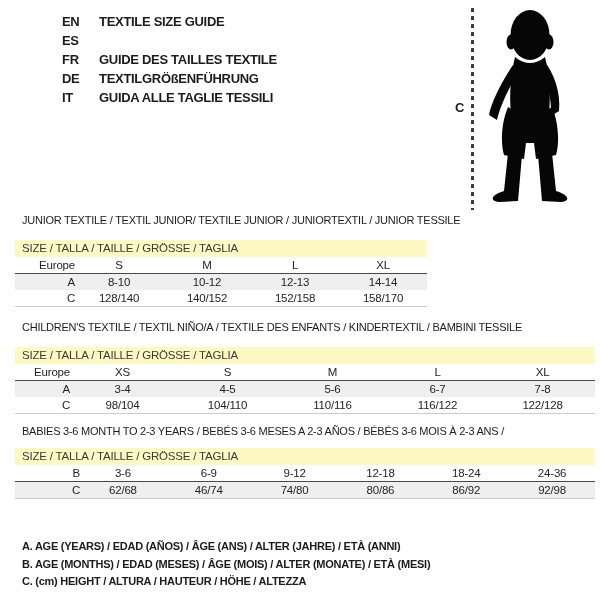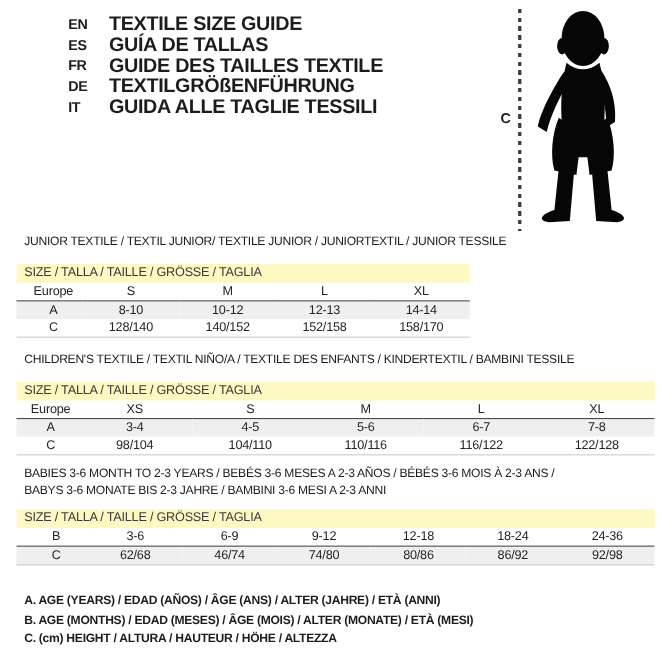--- a/index.html
+++ b/index.html
@@ -4,21 +4,21 @@
 <style>
   * { margin:0; padding:0; box-sizing:border-box; }
   html,body { width:600px; height:600px; background:#fff; }
   body { font-family:"Liberation Sans", sans-serif; color:#1c1c1c; position:relative; }
   .page { position:absolute; inset:0; background:#fff; overflow:hidden; }
 
   
   .lang-block { position:absolute; left:22px; top:12px; }
   .lang-row { display:flex; line-height:19px;padding-left:40px; }
   .lang-code { width:37px; font-weight:bold; font-size:13px; letter-spacing:-0.3px; }
-  .lang-text { font-weight:bold; font-size:18px; letter-spacing:-0.3px; white-space:nowrap; }
+  .lang-text { font-weight:bold; font-size:13px; letter-spacing:-0.3px; white-space:nowrap; }
 
   
   .figure-area { position:absolute; left:440px; top:0; width:160px; height:220px; }
   .c-label { position:absolute; left:15px; top:100px; font-size:13px; font-weight:bold; }
   .dash-line { position:absolute; left:31px; top:8px; width:3px; height:202px;
                background:repeating-linear-gradient(to bottom,#3c3c3c 0 4px,transparent 4px 8px); }
   .figure-area svg { position:absolute; left:38px; top:5px; }
 
   
   .sec { position:absolute; left:15px; }
@@ -27,21 +27,21 @@
   .sec3 { top:424px; width:580px; }
   .sec-title { font-size:11px; font-weight:normal; letter-spacing:-0.25px; line-height:15px;
                margin:0 0 12px 7px; white-space:nowrap; }
   .sec3 .sec-title { margin-bottom:0; }
   .sec3 .title-wrap { margin-bottom:9px; }
   .size-band { background:#fef9c3; color:#3a3a3a; font-size:11.5px; line-height:17px;
                height:17px; padding-left:7px; letter-spacing:-0.2px; }
   table { width:100%; border-collapse:collapse; table-layout:fixed; }
   td { font-size:11.5px; color:#242424; text-align:center; height:16px; line-height:16px;
        padding:0; letter-spacing:-0.2px; }
-  td.rowlabel { text-align:center; padding-left:7px; }
+  td.rowlabel { text-align:right; padding-left:7px; }
   tr.hdr td { border-bottom:1.5px solid #4a4a4a; }
   tr.alt td { background:#efefef; }
   tr.last td { border-bottom:1px solid #cccccc; }
 
   
   .footnotes { position:absolute; left:22px; top:538px; }
   .footnote { font-size:11px; font-weight:bold; line-height:17.5px; letter-spacing:-0.25px;
               white-space:nowrap; }
 </style>
 </head>
@@ -49,21 +49,20 @@
 
 <div class="page">
 
   <div class="lang-block">
     <div class="lang-row">
       <span class="lang-code">EN</span>
       <span class="lang-text">TEXTILE SIZE GUIDE</span>
     </div>
     <div class="lang-row">
       <span class="lang-code">ES</span>
-      <span class="lang-text">GUÍA DE TALLAS</span>
     </div>
     <div class="lang-row">
       <span class="lang-code">FR</span>
       <span class="lang-text">GUIDE DES TAILLES TEXTILE</span>
     </div>
     <div class="lang-row">
       <span class="lang-code">DE</span>
       <span class="lang-text">TEXTILGRÖßENFÜHRUNG</span>
     </div>
     <div class="lang-row">
@@ -164,21 +163,20 @@
         <td>116/122</td>
         <td>122/128</td>
       </tr>
     </tbody>
       </table>
   </section>
 
   <section class="sec sec3">
     <div class="title-wrap">
       <h2 class="sec-title">BABIES 3-6 MONTH TO 2-3 YEARS / BEBÉS 3-6 MESES A 2-3 AÑOS / BÉBÉS 3-6 MOIS À 2-3 ANS /</h2>
-      <h2 class="sec-title">BABYS 3-6 MONATE BIS 2-3 JAHRE / BAMBINI 3-6 MESI A 2-3 ANNI</h2>
     </div>
     <div class="size-band">SIZE / TALLA / TAILLE / GRÖSSE / TAGLIA</div>
     <table>
       <colgroup>
           <col style="width:65px">
           <col>
           <col>
           <col>
           <col>
           <col>

